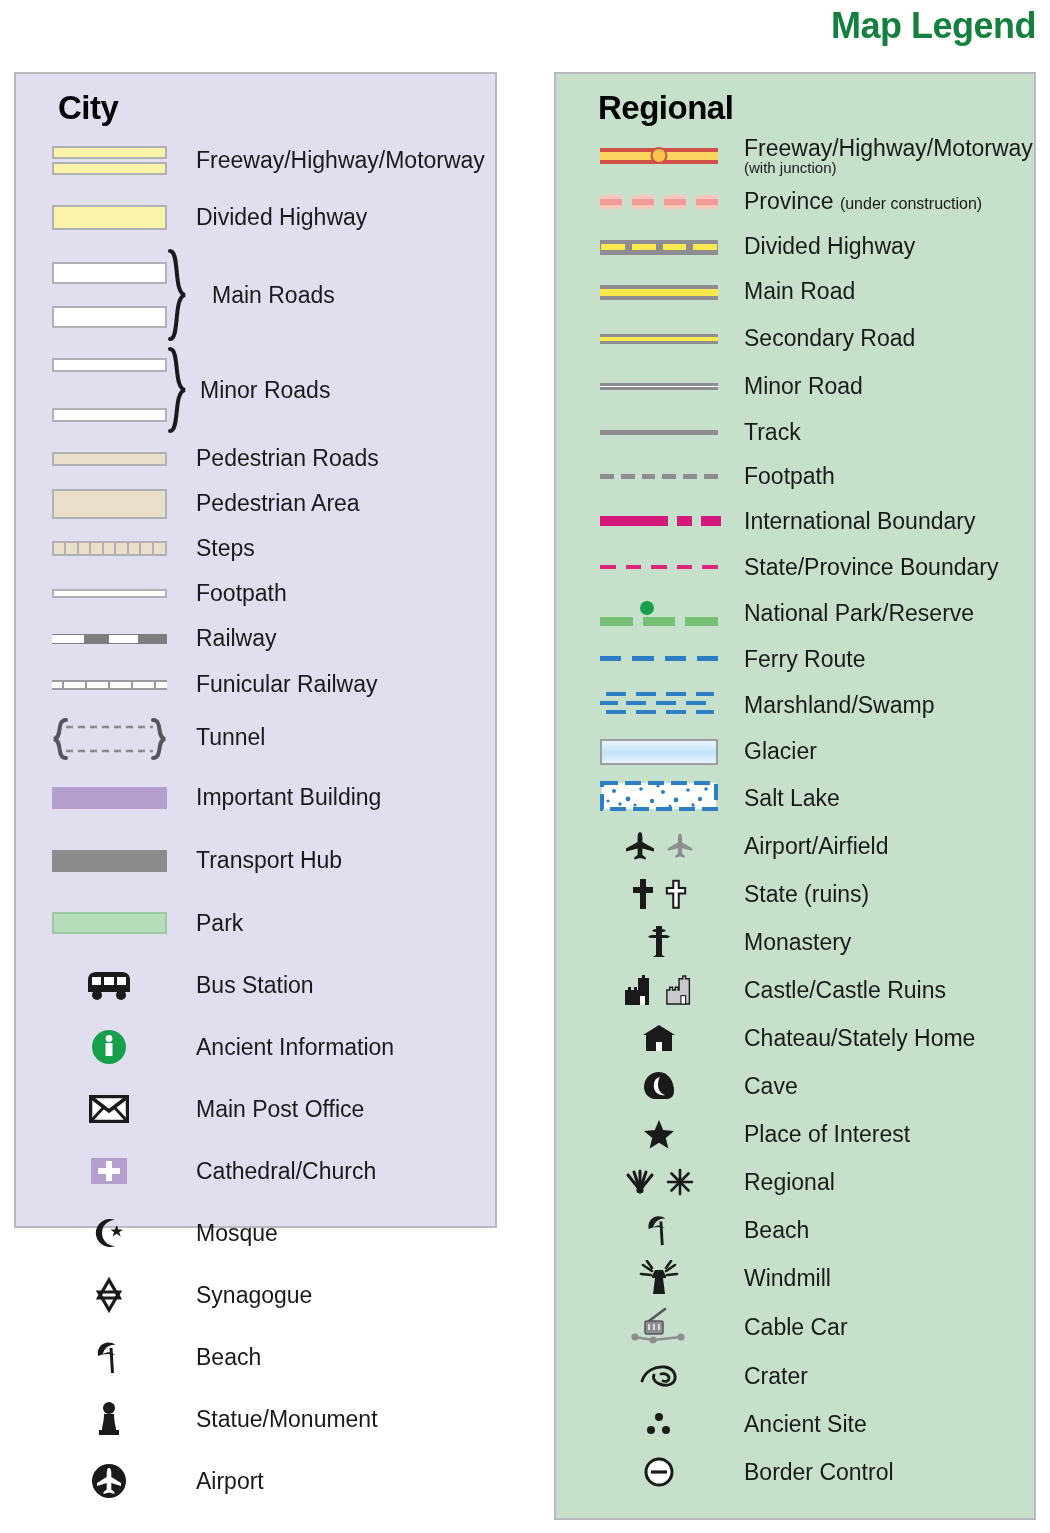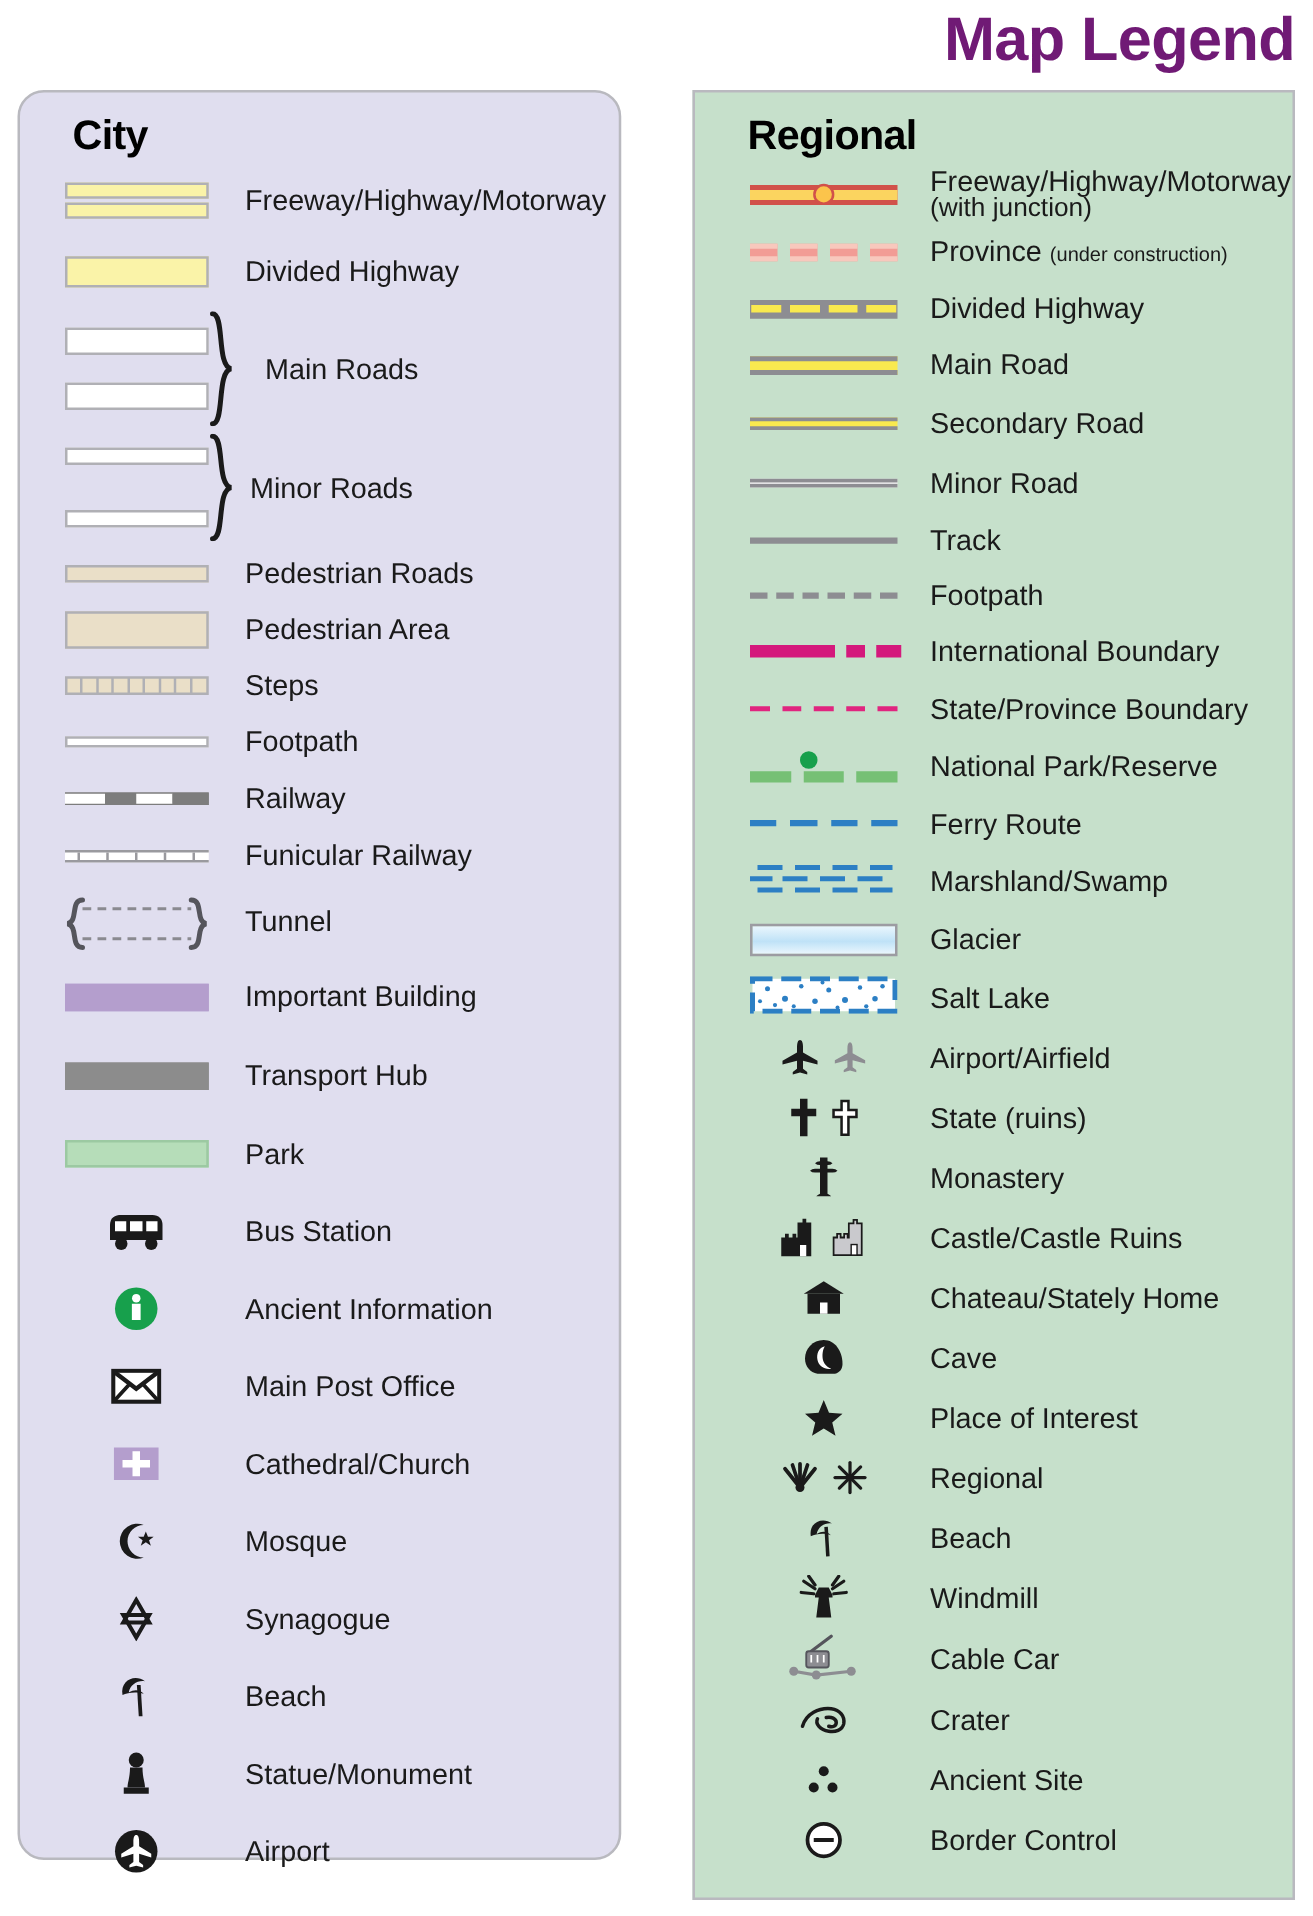--- a/index.html
+++ b/index.html
@@ -10,39 +10,38 @@
     font-family: "Liberation Sans", sans-serif;
     overflow: hidden;
   }
 
   #root { position: relative; width: 1050px; height: 1533px; }
 
   
   .map-title {
     position: absolute;
     top: 8px; right: 14px;
-    font-size: 49px;
+    font-size: 36px;
     font-weight: bold;
     letter-spacing: -0.5px;
-    color: #701a75;
+    color: #15803d;
     line-height: 1;
   }
 
   
   .panel {
     position: absolute;
     border: 2px solid #b9b9bf;
     top: 72px;
   }
   .panel.city {
     left: 14px;
     width: 483px;
-    height: 1416px;
+    height: 1156px;
     background: #e0deef;
-    border-radius: 21px;
   }
   .panel.regional {
     left: 554px;
     width: 482px;
     height: 1448px;
     background: #c6e0cb;
   }
   .panel-title {
     font-size: 33px;
     font-weight: bold;
@@ -73,21 +72,21 @@
   .lbl {
     font-size: 23px;
     color: #1a1a1a;
     margin-left: 22px;
     line-height: 1.08;
     white-space: nowrap;
   }
   .regional .lbl { margin-left: 20px; }
   .lbl .sub {
     display: block;
-    font-size: 21px;
+    font-size: 15px;
     font-weight: normal;
     margin-top: -1px;
   }
   .lbl .inl {
     font-size: 16px;
   }
 
   
   .bar {
     width: 115px;

